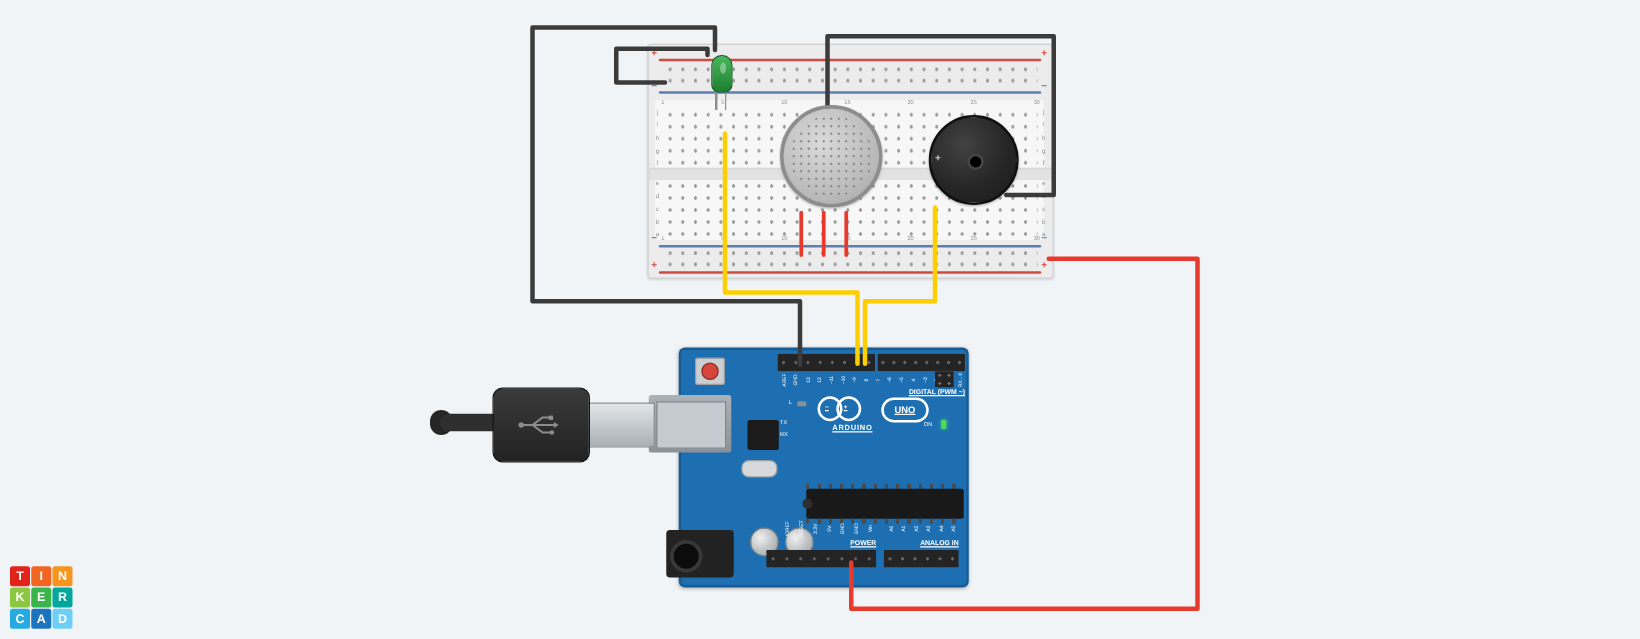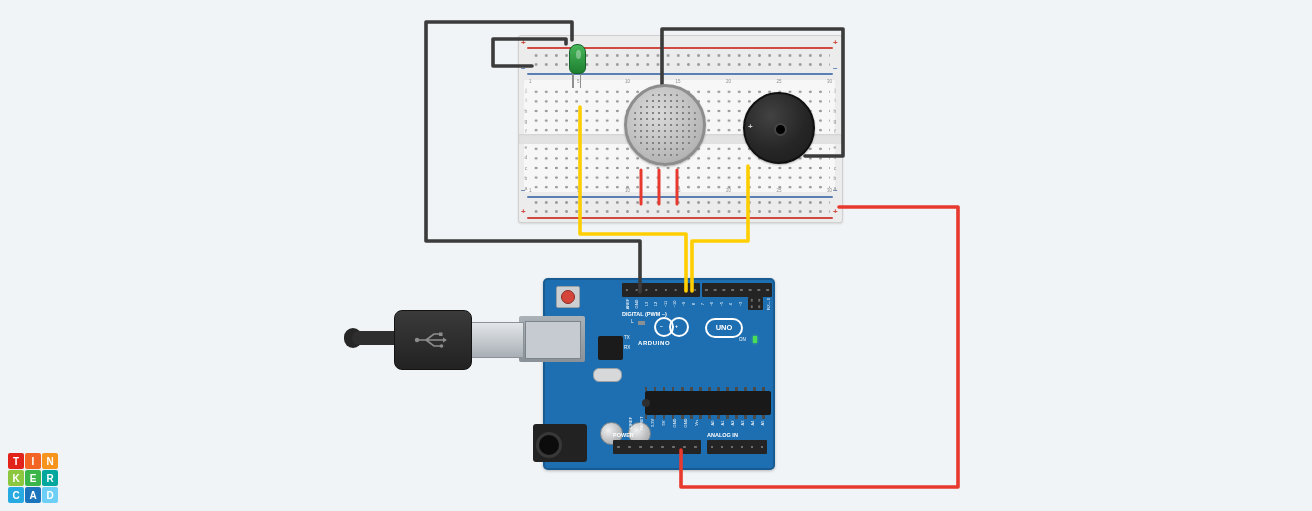--- a/index.html
+++ b/index.html
@@ -25,21 +25,21 @@
   .bb-letters span{font-size:5px;color:#8f8f8f;line-height:1;}
 
   
   #arduino{left:543px;top:278px;width:232px;height:192px;background:#1e6fb2;border-radius:5px;box-shadow:inset 0 0 0 2px rgba(0,0,0,.18),0 1px 3px rgba(0,0,0,.25);}
   .hdr{background-color:#242424;background-image:radial-gradient(circle,#6e6e6e 1.1px,rgba(0,0,0,0) 1.3px);border-radius:1px;}
   .pin-strip{display:flex;}
   .pin-strip span{flex:0 0 auto;display:flex;align-items:center;justify-content:center;transform:rotate(-90deg);font-size:4px;color:#fff;white-space:nowrap;height:14px;}
   #digital-pins span{width:9.375px;}
   #power-pins span{width:11px;}
   #analog-pins span{width:10px;}
-  .board-text{color:#fff;font-weight:bold;text-align:left;line-height:1;}
+  .board-text{color:#fff;font-weight:bold;text-align:right;line-height:1;text-decoration:underline;}
   .tiny{font-size:4.5px;color:#fff;line-height:1;}
   .logo-circle{width:16px;height:16px;border:2.5px solid #fff;border-radius:50%;}
   .cap{width:21px;height:21px;border-radius:50%;background:radial-gradient(circle at 35% 35%,#f0f0f0,#b9bcbe 60%,#9aa0a3);border:1px solid #818688;}
   .chip-legs{background:repeating-linear-gradient(90deg,#4a4a4a 0 2.5px,rgba(0,0,0,0) 2.5px 9px);height:4px;}
 
   
   #led-body{left:3px;top:2px;width:15px;height:28px;background:linear-gradient(180deg,#48b65a,#1e8030);border:1px solid #15612a;border-radius:8px 8px 6px 6px;}
   #led-hl{left:6px;top:5px;width:5px;height:9px;background:rgba(255,255,255,.35);border-radius:50%;}
   .led-leg{width:1.6px;height:18px;background:#8f8f8f;}
   #gas-sensor{left:624px;top:84px;width:76px;height:76px;border-radius:50%;background:radial-gradient(circle at 40% 35%,#dadada,#b7b7b7 70%,#a2a2a2);border:3px solid #8d8d8d;box-shadow:0 1px 2px rgba(0,0,0,.25);}

